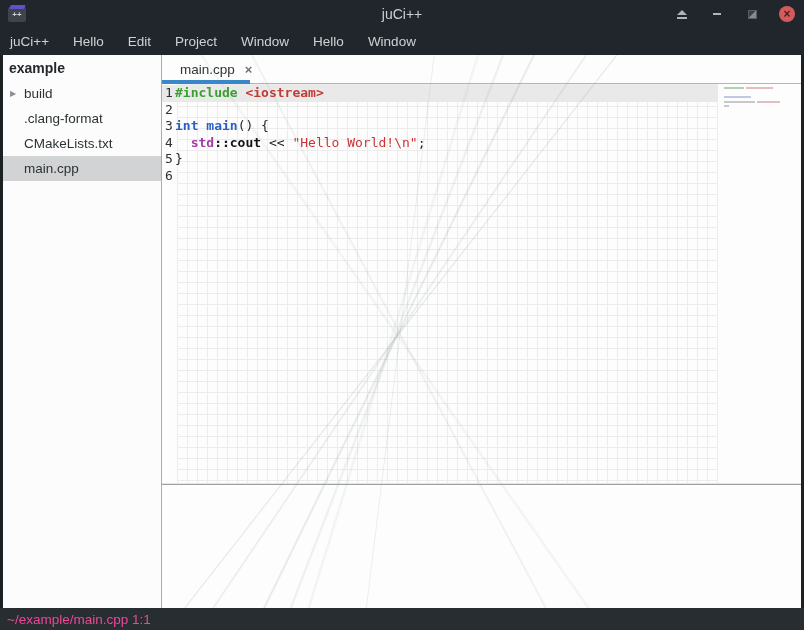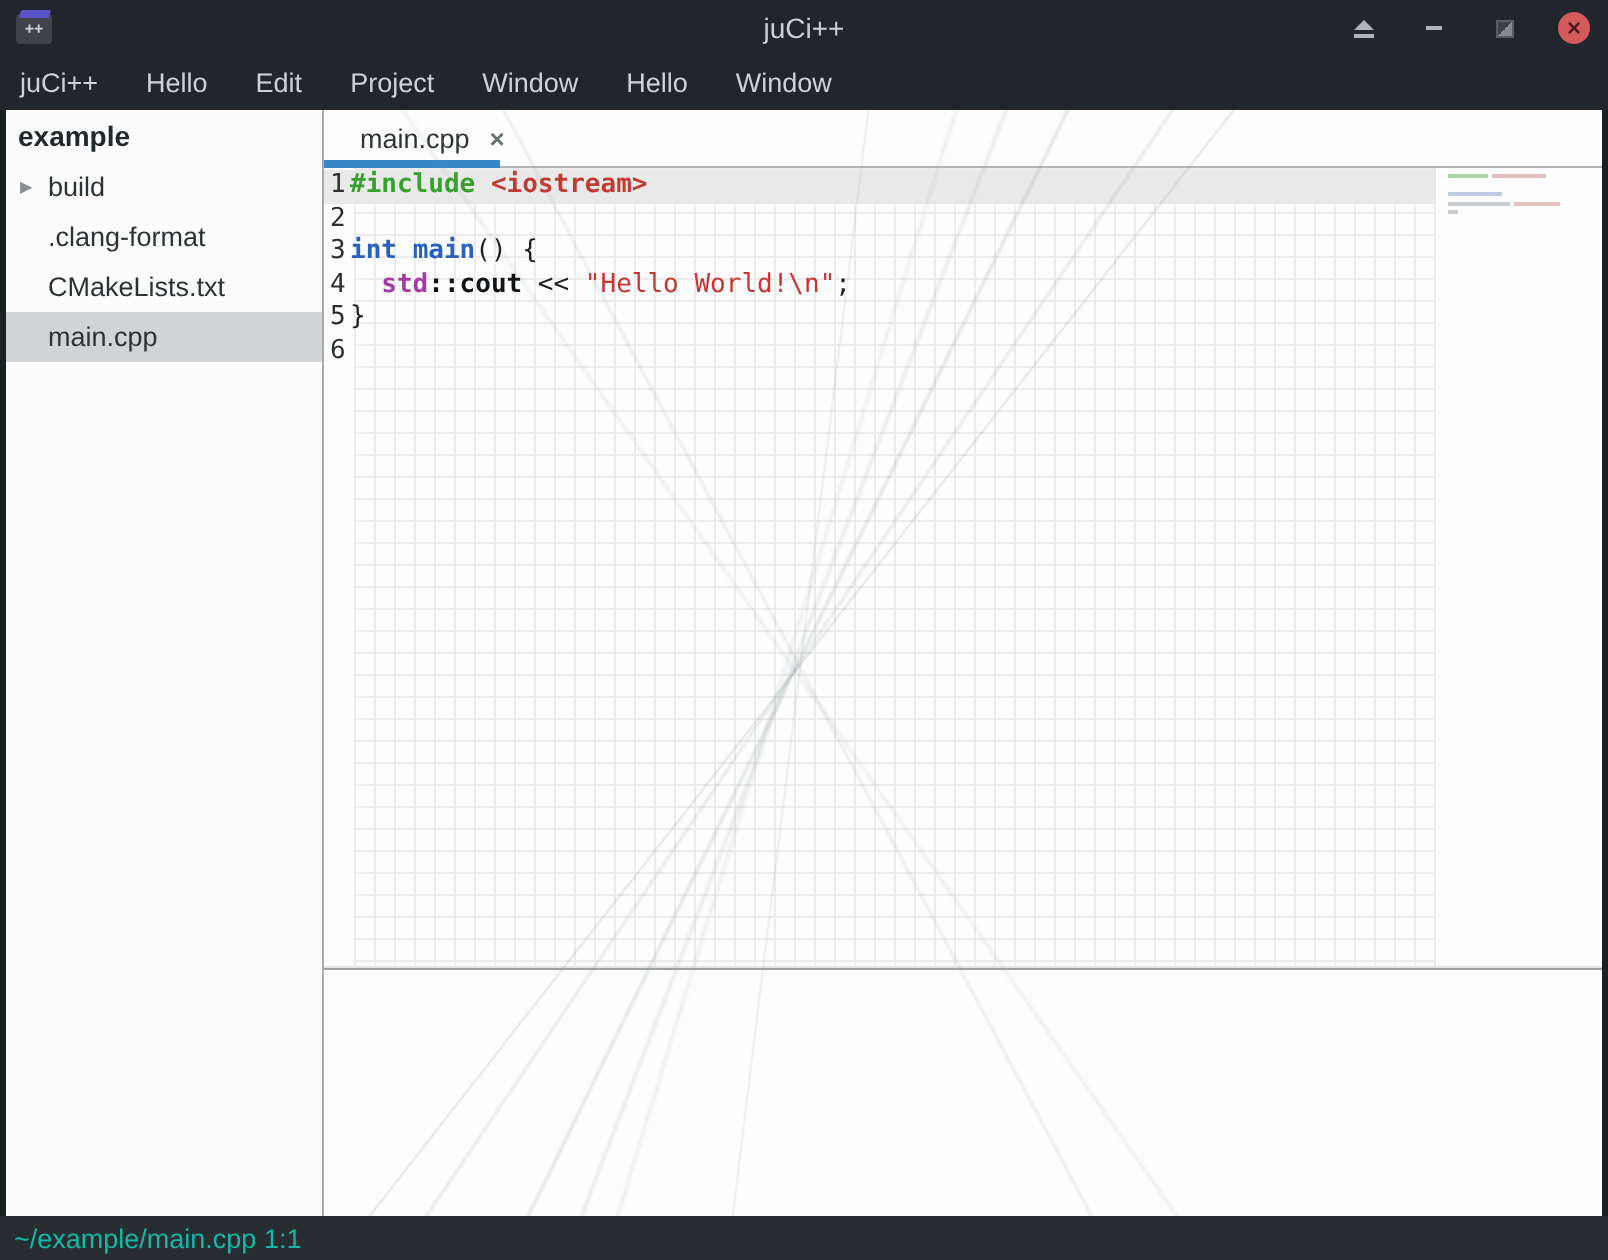--- a/index.html
+++ b/index.html
@@ -80,21 +80,21 @@
   .minimap{position:absolute;left:562px;top:3px;width:76px;}
   .mm-row{height:2px;margin-bottom:2.5px;display:flex;gap:2px;}
   .mm-seg{height:2px;display:inline-block;opacity:.55;}
 
   .h-divider{height:2px;background:#9ea1a3;border-top:1px solid #e2e4e5;}
   .terminal-panel{flex:1;background:#fdfdfd;}
 
   
   .statusbar{position:absolute;bottom:0;left:0;width:804px;height:22px;background:#282d31;
     display:flex;align-items:center;padding-left:7px;z-index:6;}
-  .status-text{color:#14b8a6;font-size:13.5px;}
+  .status-text{color:#ec4899;font-size:13.5px;}
 
   
   .streaks{position:absolute;top:55px;left:0;width:804px;height:553px;pointer-events:none;z-index:4;
     background-image:
       linear-gradient(116deg,transparent 49.55%,rgba(125,140,146,.20) 49.72%,transparent 49.9%),
       linear-gradient(111deg,transparent 49.3%,rgba(125,140,146,.14) 49.5%,transparent 49.7%),
       linear-gradient(124deg,transparent 49.65%,rgba(125,140,146,.16) 49.8%,transparent 49.97%),
       linear-gradient(107deg,transparent 48.9%,rgba(125,140,146,.10) 49.1%,transparent 49.35%),
       linear-gradient(62deg,transparent 49.55%,rgba(125,140,146,.13) 49.7%,transparent 49.88%),
       linear-gradient(55deg,transparent 49.2%,rgba(125,140,146,.10) 49.4%,transparent 49.6%),

